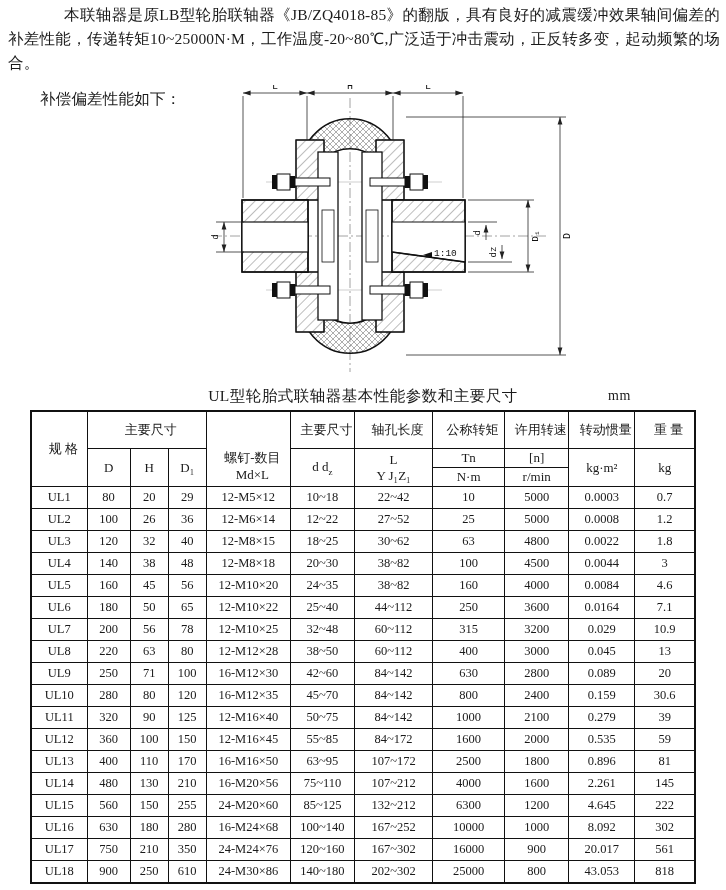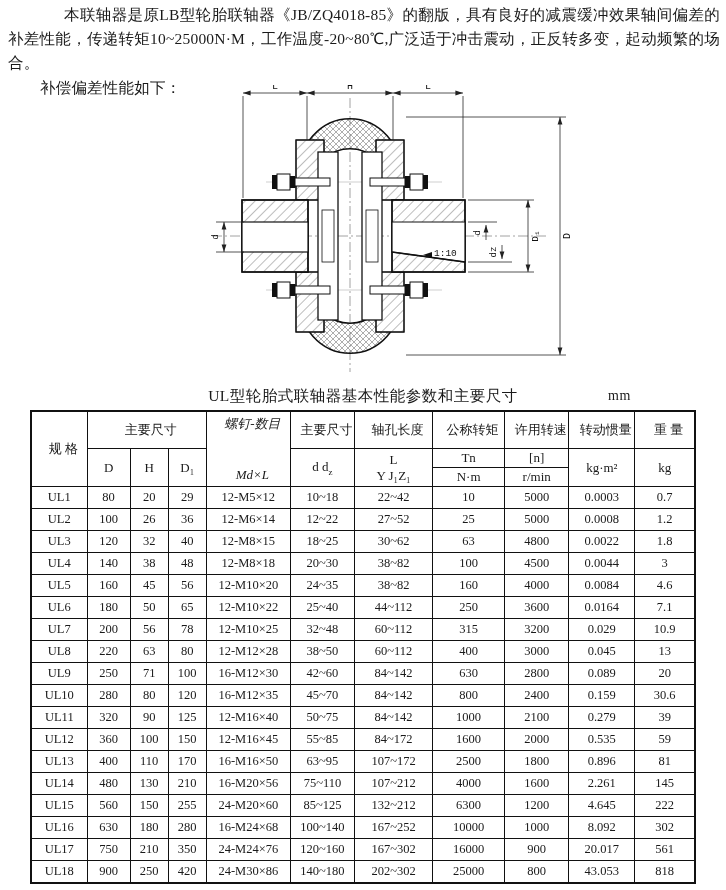--- a/index.html
+++ b/index.html
@@ -4,21 +4,21 @@
 <style>
   html,body{margin:0;padding:0;}
   body{
     width:726px;height:890px;position:relative;background:#ffffff;
     font-family:"Liberation Serif","DejaVu Serif",serif;color:#1a1a1a;
     overflow:hidden;
   }
   
   .intro{position:absolute;left:8px;top:3px;width:712px;font-size:15.5px;line-height:24px;letter-spacing:0.2px;font-family:Liberation Serif, serif;}
   .intro p{margin:0;text-indent:56px;text-align:justify;}
-  .comp-heading{margin-left:32px;margin-top:1px;}
+  .comp-heading{margin-left:32px;margin-top:12px;}
   .comp-list{list-style:none;margin:0;padding:0;margin-left:32px;}
   .comp-list li{line-height:23px;}
   
   .diagram{position:absolute;left:205px;top:85px;width:375px;height:300px;}
   .diagram svg{display:block;width:100%;height:100%;}
   .dimtext{font-family:"Liberation Mono","DejaVu Sans Mono",monospace;}
   
   .tbl-title-wrap{position:absolute;top:386px;left:30px;width:666px;text-align:center;font-size:15.5px;letter-spacing:0.5px;}
   .tbl-unit{position:absolute;top:388px;left:608px;font-size:14px;letter-spacing:0.5px;}
   table.spec{
@@ -29,21 +29,21 @@
   }
   table.spec th,table.spec td{
     border:1px solid #111;padding:0;font-weight:normal;
     white-space:nowrap;overflow:hidden;
   }
   table.spec th{font-size:13px;}
   table.spec .r1 th{height:36px;padding-left:8px;}
   table.spec .r2 th{height:18px;}
   table.spec .r3 th{height:18px;}
   table.spec td{height:21px;}
-  .twoLine{display:flex;flex-direction:column;justify-content:space-between;height:68px;font-style:italic;}
+  .twoLine{display:flex;flex-direction:column;justify-content:flex-end;height:68px;}
   .tight div{line-height:16px;}
   sub{font-size:9px;}
 </style>
 </head>
 <body>
 
 <div class="intro">
   <p>本联轴器是原LB型轮胎联轴器《JB/ZQ4018-85》的翻版，具有良好的减震缓冲效果轴间偏差的补差性能，传递转矩10~25000N·M，工作温度-20~80℃,广泛适于冲击震动，正反转多变，起动频繁的场合。</p>
   <div class="comp-heading">补偿偏差性能如下：</div>
 </div>
@@ -453,21 +453,21 @@
         <td>167~302</td>
         <td>16000</td>
         <td>900</td>
         <td>20.017</td>
         <td>561</td>
       </tr>
       <tr>
         <td>UL18</td>
         <td>900</td>
         <td>250</td>
-        <td>420</td>
+        <td>610</td>
         <td>24-M30×86</td>
         <td>140~180</td>
         <td>202~302</td>
         <td>25000</td>
         <td>800</td>
         <td>43.053</td>
         <td>818</td>
       </tr>
     </tbody>
 </table>

